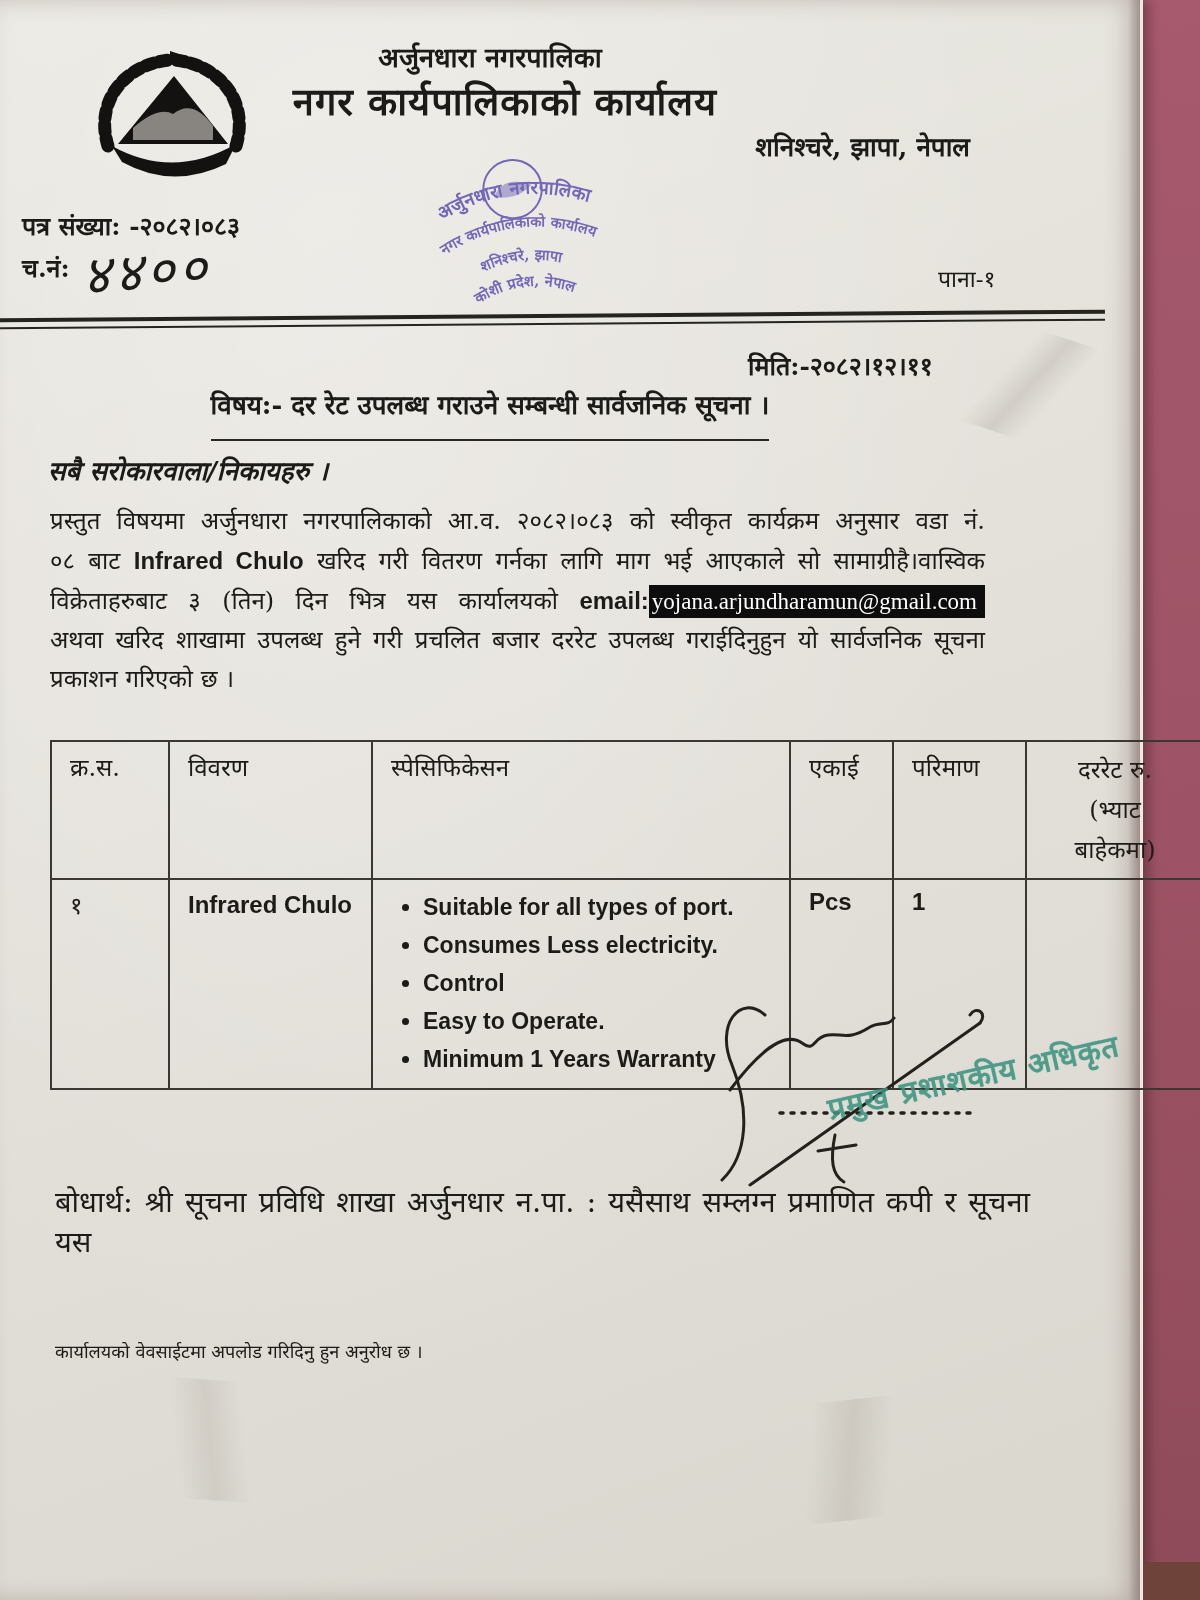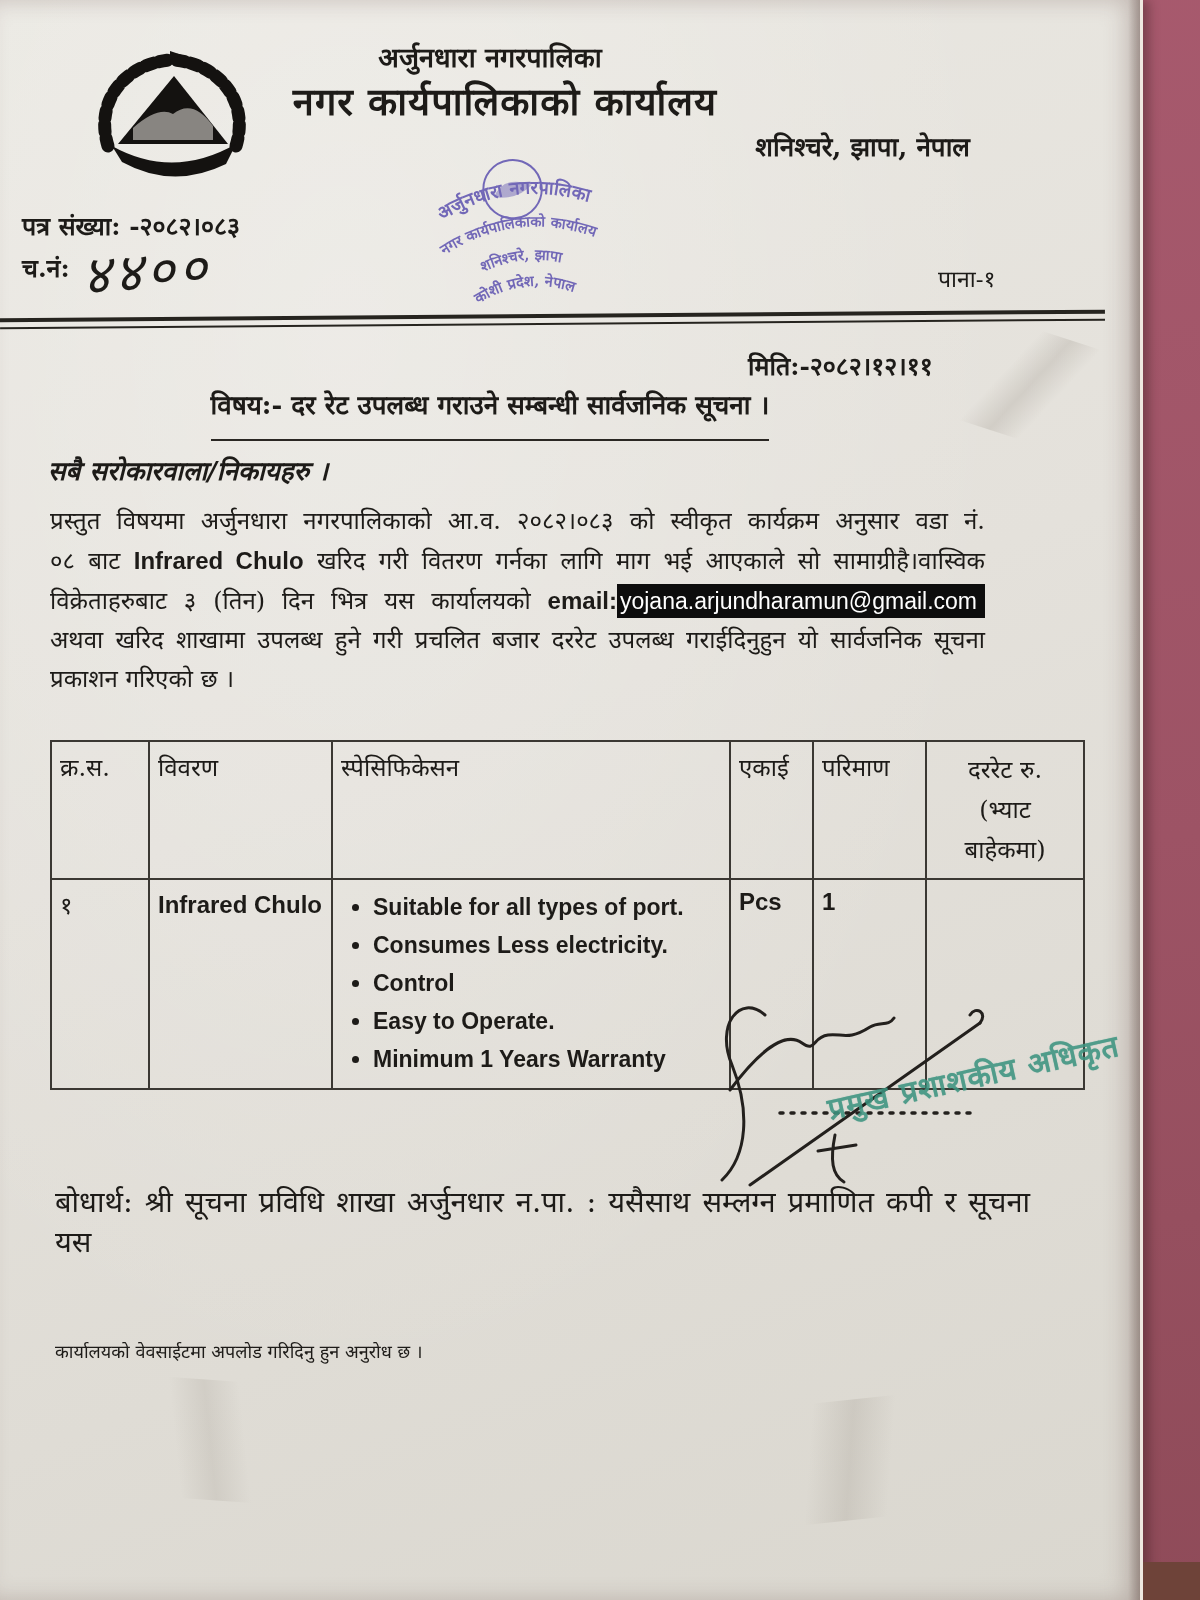--- a/index.html
+++ b/index.html
@@ -38,24 +38,24 @@
 
   .date-line{left:748px;top:348px;font-size:25px;font-weight:bold;}
   .subject-wrap{left:0;right:160px;top:386px;text-align:center;}
   .subject{display:inline-block;font-size:26px;font-weight:bold;border-bottom:2px solid #2a2723;padding-bottom:17px;}
   .salutation{left:48px;top:452px;font-size:26px;font-style:italic;font-weight:bold;}
 
   .para{left:50px;top:502px;width:935px;font-size:24px;}
   .pline{line-height:39px;text-align:justify;text-align-last:justify;}
   .pline.last{text-align-last:left;}
   .b-eng{font-family:"Liberation Sans","DejaVu Sans",sans-serif;font-weight:bold;}
-  .email-hl{background:#0d0d0d;color:#fff;font-family:Liberation Sans, sans-serif;font-weight:normal;font-size:23px;padding:4px 8px 4px 3px;}
+  .email-hl{background:#0d0d0d;color:#fff;font-family:Liberation Serif, serif;font-weight:normal;font-size:23px;padding:4px 8px 4px 3px;}
 
   table.spec{position:absolute;left:50px;top:740px;width:935px;border-collapse:collapse;table-layout:fixed;}
-  table.spec td{border:2px solid #3b3833;vertical-align:top;padding:8px 8px;font-size:24px;}
+  table.spec td{border:2px solid #3b3833;vertical-align:top;padding:8px 18px;font-size:24px;}
   td.c-sn{width:80px;}td.c-desc{width:165px;}td.c-spec{width:380px;margin-top:20px;}td.c-unit{width:65px;}td.c-qty{width:95px;}td.c-rate{width:140px;}
   .hdr-row td{height:96px;}
   .body-row td{height:152px;}
   .rate-hdr{text-align:center;line-height:40px;}
   ul.bullets{margin:2px 0 0 0;padding-left:32px;}
   ul.bullets li{font-family:"Liberation Sans","DejaVu Sans",sans-serif;font-weight:bold;font-size:23px;line-height:34px;margin-bottom:4px;text-align:justify;}
   .item-name{font-family:"Liberation Sans","DejaVu Sans",sans-serif;font-weight:bold;font-size:24px;line-height:34px;}
 
   .sig-svg{left:670px;top:985px;width:340px;height:215px;}
   .green-stamp{left:828px;top:1088px;font-size:30px;font-weight:bold;color:#3d9480;white-space:nowrap;transform:rotate(-12.5deg);transform-origin:left center;opacity:.88;text-shadow:0 0 1px rgba(61,148,128,.6);letter-spacing:1px;}

